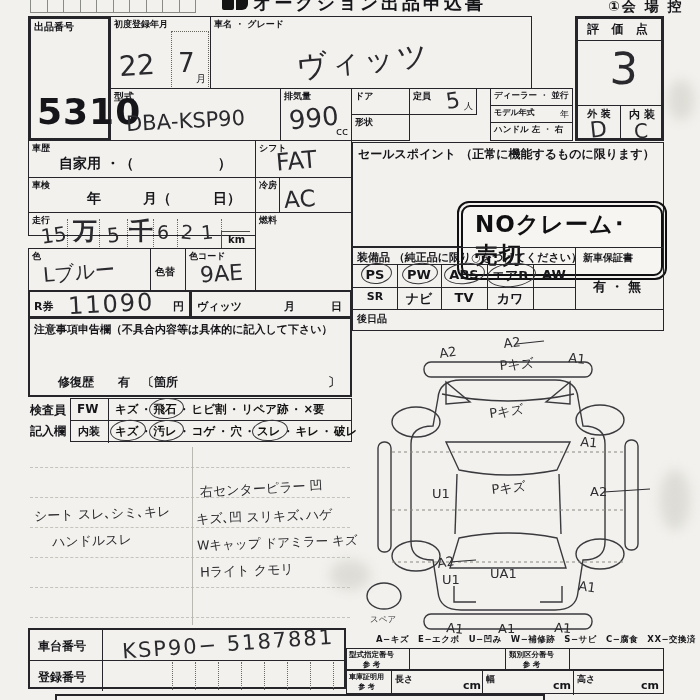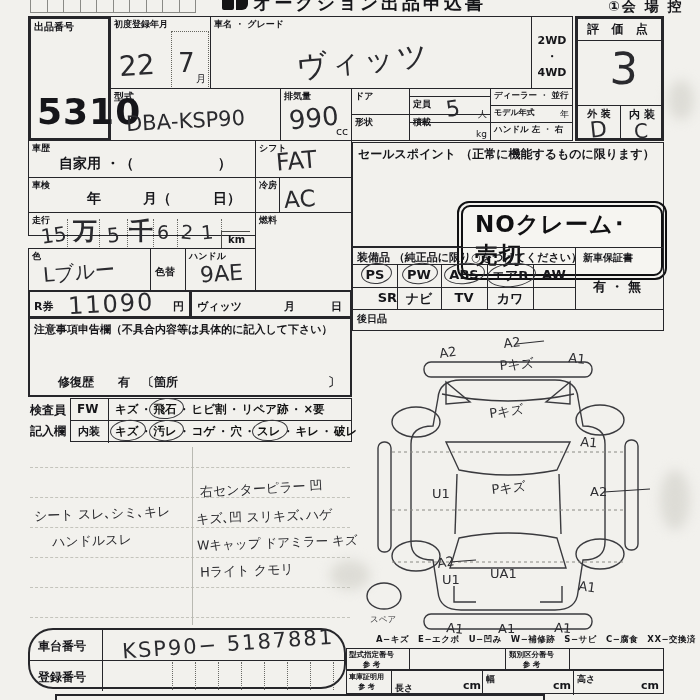--- a/index.html
+++ b/index.html
@@ -78,27 +78,20 @@
       <span class="abs hw" style="left:6px;top:16px;font-size:26px;">7</span>
       <span class="abs printed" style="right:2px;bottom:2px;font-size:10px;">月</span>
     </div>
   </div>
 
   <div class="cell" style="left:210px;top:16px;width:322px;height:73px;">
     <span class="lbl">車名 ・ グレード</span>
     <span class="abs hw" style="left:85px;top:24px;font-size:30px;transform:rotate(-5deg);letter-spacing:3px;">ヴィッツ</span>
   </div>
 
-  <div class="cell" style="left:531px;top:16px;width:42px;height:73px;">
-    <div class="abs printed" style="left:0;top:16px;width:100%;text-align:center;font-size:11px;font-weight:bold;line-height:1.45;">
-      <div>2WD</div>
-      <div>・</div>
-      <div>4WD</div>
-    </div>
-  </div>
 
   <div class="cell thick" style="left:575px;top:16px;width:89px;height:125px;">
     <div class="abs printed" style="left:0;top:2px;width:100%;text-align:center;font-size:12px;font-weight:bold;letter-spacing:4px;border-bottom:1.5px solid #26262a;padding-bottom:2px;">評 価 点</div>
     <span class="abs hw" style="left:32px;top:24px;font-size:44px;transform:rotate(3deg);">3</span>
     <div class="abs" style="left:0;top:86px;width:100%;border-top:1.5px solid #26262a;"></div>
     <div class="abs printed" style="left:0;top:88px;width:42px;text-align:center;font-size:10px;font-weight:bold;">外 装</div>
     <div class="abs printed" style="left:43px;top:88px;width:42px;text-align:center;font-size:11px;font-weight:bold;">内 装</div>
     <div class="abs" style="left:42px;top:86px;height:36px;border-left:1px solid #26262a;"></div>
     <span class="abs hw" style="left:12px;top:98px;font-size:22px;transform:rotate(-6deg);">D</span>
     <span class="abs hw" style="left:56px;top:100px;font-size:20px;transform:rotate(-4deg);">C</span>
@@ -112,28 +105,24 @@
     <span class="lbl">排気量</span>
     <span class="abs hw" style="left:8px;top:14px;font-size:26px;transform:rotate(-6deg);">990</span>
     <span class="abs printed" style="right:3px;bottom:2px;font-size:11px;">cc</span>
   </div>
   <div class="cell" style="left:351px;top:88px;width:59px;height:27px;">
     <span class="lbl">ドア</span>
   </div>
   <div class="cell" style="left:351px;top:114px;width:59px;height:27px;">
     <span class="lbl">形状</span>
   </div>
-  <div class="cell" style="left:409px;top:88px;width:82px;height:27px;margin-top:8px;">
+  <div class="cell" style="left:409px;top:88px;width:68px;height:27px;">
     <span class="lbl">定員</span>
     <span class="abs hw" style="left:36px;top:-1px;font-size:22px;transform:rotate(-8deg);">5</span>
     <span class="abs printed" style="right:3px;bottom:1px;font-size:9px;">人</span>
-  </div>
-  <div class="cell" style="left:409px;top:114px;width:82px;height:27px;">
-    <span class="lbl">積載</span>
-    <span class="abs printed" style="right:3px;bottom:1px;font-size:9px;">kg</span>
   </div>
   <div class="cell" style="left:490px;top:88px;width:83px;height:18px;">
     <span class="lbl" style="font-size:8.5px;">ディーラー ・ 並行</span>
   </div>
   <div class="cell" style="left:490px;top:105px;width:83px;height:18px;">
     <span class="lbl" style="font-size:8px;">モデル年式</span>
     <span class="abs printed" style="right:3px;bottom:1px;font-size:9px;">年</span>
   </div>
   <div class="cell" style="left:490px;top:122px;width:83px;height:19px;">
     <span class="lbl" style="font-size:8.5px;">ハンドル 左 ・ 右</span>
@@ -181,21 +170,21 @@
   </div>
 
   <div class="cell" style="left:28px;top:248px;width:123px;height:43px;">
     <span class="lbl">色</span>
     <span class="abs hw" style="left:14px;top:10px;font-size:20px;transform:rotate(-5deg);">Lブルー</span>
   </div>
   <div class="cell" style="left:150px;top:248px;width:36px;height:43px;border-left-style:dotted;">
     <span class="abs printed" style="left:4px;top:16px;font-size:10px;font-weight:bold;">色替</span>
   </div>
   <div class="cell" style="left:185px;top:248px;width:71px;height:43px;">
-    <span class="lbl">ハンドル</span>
+    <span class="lbl">色コード</span>
     <span class="abs hw" style="left:14px;top:12px;font-size:22px;transform:rotate(-4deg);">9AE</span>
   </div>
 
   <div class="cell med" style="left:28px;top:290px;width:163px;height:28px;">
     <span class="abs printed" style="left:4px;top:7px;font-size:11px;font-weight:bold;">R券</span>
     <span class="abs hw" style="left:38px;top:-2px;font-size:24px;transform:rotate(-3deg);letter-spacing:2px;">11090</span>
     <span class="abs printed" style="right:5px;top:7px;font-size:11px;font-weight:bold;">円</span>
   </div>
   <div class="cell med" style="left:190px;top:290px;width:162px;height:28px;">
     <span class="abs printed" style="left:5px;top:7px;font-size:11px;font-weight:bold;">ヴィッツ</span>
@@ -253,21 +242,21 @@
     <div class="abs" style="left:0;top:39px;width:222px;border-top:1px solid #26262a;"></div>
     <div class="abs" style="left:44px;top:16px;height:45px;border-left:1px solid #26262a;"></div>
     <div class="abs" style="left:88px;top:16px;height:45px;border-left:1px solid #26262a;"></div>
     <div class="abs" style="left:134px;top:16px;height:45px;border-left:1px solid #26262a;"></div>
     <div class="abs" style="left:180px;top:16px;height:45px;border-left:1px solid #26262a;"></div>
     <div class="abs printed" style="left:0;top:19px;width:44px;text-align:center;font-size:13px;font-weight:bold;"><span class="circ">PS</span></div>
     <div class="abs printed" style="left:44px;top:19px;width:44px;text-align:center;font-size:13px;font-weight:bold;"><span class="circ">PW</span></div>
     <div class="abs printed" style="left:88px;top:19px;width:46px;text-align:center;font-size:13px;font-weight:bold;"><span class="circ">ABS</span></div>
     <div class="abs printed" style="left:134px;top:19px;width:46px;text-align:center;font-size:13px;font-weight:bold;"><span class="circ">エアB</span></div>
     <div class="abs printed" style="left:180px;top:19px;width:42px;text-align:center;font-size:13px;font-weight:bold;"><span>AW</span></div>
-    <div class="abs printed" style="left:0;top:42px;width:44px;text-align:right;font-size:13px;font-weight:bold;">SR</div>
+    <div class="abs printed" style="left:0;top:42px;width:44px;text-align:center;font-size:11px;font-weight:bold;">SR</div>
     <div class="abs printed" style="left:44px;top:42px;width:44px;text-align:center;font-size:13px;font-weight:bold;">ナビ</div>
     <div class="abs printed" style="left:88px;top:42px;width:46px;text-align:center;font-size:13px;font-weight:bold;">TV</div>
     <div class="abs printed" style="left:134px;top:42px;width:46px;text-align:center;font-size:13px;font-weight:bold;">カワ</div>
     <div class="abs printed" style="left:180px;top:42px;width:42px;text-align:center;font-size:13px;font-weight:bold;"></div>
     <div class="abs" style="left:0;top:61px;width:100%;border-top:1px solid #26262a;"></div>
     <span class="abs printed" style="left:4px;top:64px;font-size:10px;font-weight:bold;">後日品</span>
   </div>
 
   <svg class="abs" style="left:358px;top:334px;" width="300" height="300" viewBox="0 0 300 300">
     <g fill="none" stroke="#3a3a3e" stroke-width="1.4">
@@ -327,21 +316,21 @@
     </g>
     <g stroke="#2e2e32" stroke-width="1.1">
       <line x1="158" y1="10" x2="186" y2="7"></line>
       <line x1="246" y1="158" x2="292" y2="155"></line>
       <line x1="92" y1="228" x2="118" y2="226"></line>
     </g>
     <text x="12" y="288" font-size="8.5" fill="#2e2e32">スペア</text>
   </svg>
   <div class="abs printed" style="left:376px;top:634px;font-size:8.5px;font-weight:bold;letter-spacing:0.5px;">A−キズ　E−エクボ　U−凹み　W−補修跡　S−サビ　C−腐食　XX−交換済</div>
 
-  <div class="cell med" style="left:28px;top:628px;width:318px;height:61px;border-radius:25px;">
+  <div class="cell med" style="left:28px;top:628px;width:318px;height:61px;">
     <div class="abs" style="left:0;top:30px;width:100%;border-top:1.5px solid #26262a;"></div>
     <div class="abs" style="left:72px;top:0;height:61px;border-left:1.5px solid #26262a;"></div>
     <span class="abs printed" style="left:8px;top:8px;font-size:12px;font-weight:bold;">車台番号</span>
     <span class="abs hw" style="left:92px;top:2px;font-size:21px;transform:rotate(-4deg);letter-spacing:2px;">KSP90− 5187881</span>
     <span class="abs printed" style="left:8px;top:39px;font-size:12px;font-weight:bold;">登録番号</span>
     <div class="vdot" style="left:142px;top:32px;height:28px;"></div>
     <div class="vdot" style="left:165px;top:32px;height:28px;"></div>
     <div class="vdot" style="left:188px;top:32px;height:28px;"></div>
     <div class="vdot" style="left:211px;top:32px;height:28px;"></div>
     <div class="vdot" style="left:234px;top:32px;height:28px;"></div>
@@ -364,21 +353,21 @@
     </div>
   </div>
   <div class="cell" style="left:346px;top:670px;width:318px;height:24px;">
     <div class="abs" style="left:44px;top:0;height:24px;border-left:1px solid #26262a;"></div>
     <div class="abs" style="left:135px;top:0;height:24px;border-left:1px solid #26262a;"></div>
     <div class="abs" style="left:226px;top:0;height:24px;border-left:1px solid #26262a;"></div>
     <div class="abs printed" style="left:2px;top:2px;font-size:7px;font-weight:bold;line-height:1.4;">
       <div>車庫証明用</div>
       <div style="text-align:center;">参 考</div>
     </div>
-    <span class="abs printed" style="left:48px;top:2px;font-size:9px;font-weight:bold;margin-top:9px;">長さ</span>
+    <span class="abs printed" style="left:48px;top:2px;font-size:9px;font-weight:bold;">長さ</span>
     <span class="abs printed" style="left:116px;bottom:1px;font-size:11px;font-weight:bold;">cm</span>
     <span class="abs printed" style="left:139px;top:2px;font-size:9px;font-weight:bold;">幅</span>
     <span class="abs printed" style="left:206px;bottom:1px;font-size:11px;font-weight:bold;">cm</span>
     <span class="abs printed" style="left:230px;top:2px;font-size:9px;font-weight:bold;">高さ</span>
     <span class="abs printed" style="right:4px;bottom:1px;font-size:11px;font-weight:bold;">cm</span>
   </div>
 
   <div class="cell med" style="left:55px;top:694px;width:490px;height:24px;">
     <span class="abs printed" style="left:45px;top:3px;font-size:13px;font-weight:bold;letter-spacing:3px;">番組出品コード</span>
   </div>

